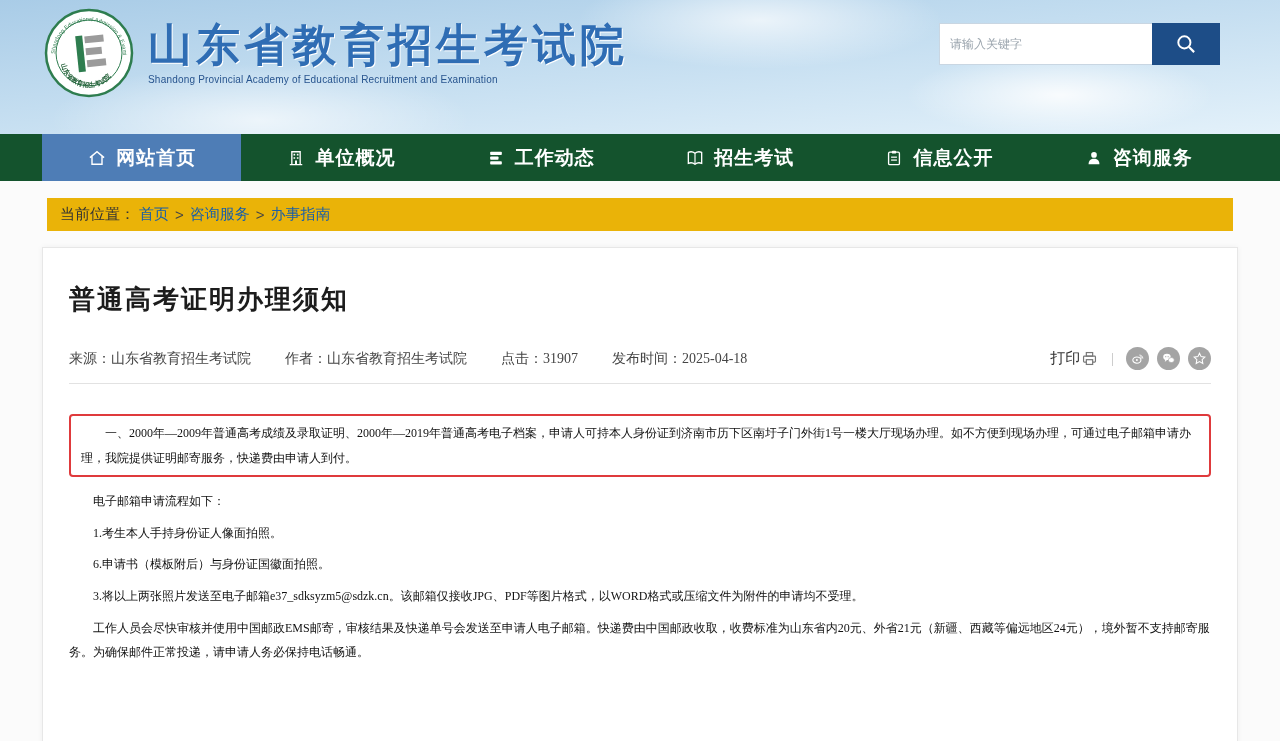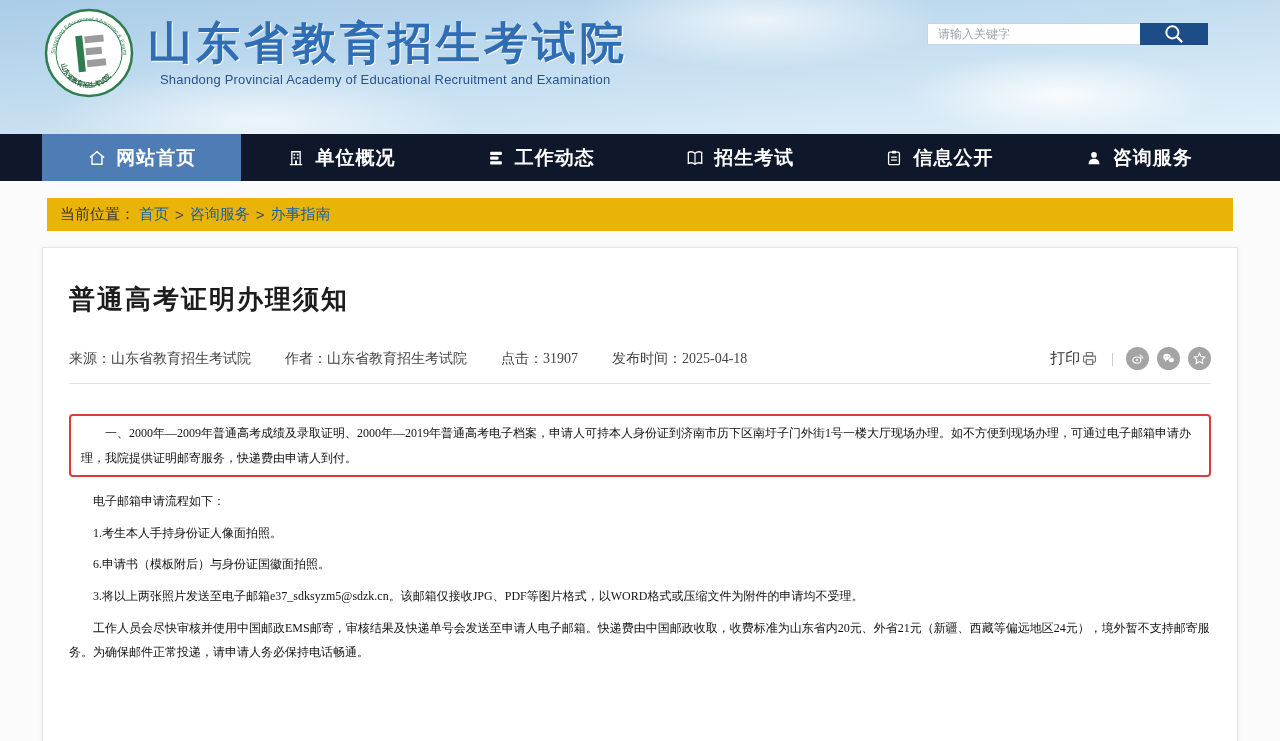--- a/index.html
+++ b/index.html
@@ -12,30 +12,30 @@
       radial-gradient(ellipse 220px 60px at 1060px 95px, rgba(255,255,255,.85), rgba(255,255,255,0) 70%),
       radial-gradient(ellipse 260px 70px at 760px 20px, rgba(255,255,255,.7), rgba(255,255,255,0) 70%),
       radial-gradient(ellipse 300px 80px at 260px 120px, rgba(255,255,255,.65), rgba(255,255,255,0) 70%),
       linear-gradient(175deg,#a9cce7 0%, #c3ddf0 45%, #e3f1fa 100%);
   }
   .brand { position:absolute; left:44px; top:8px; display:flex; align-items:center; }
   .logo { width:90px; height:90px; }
   .brand-text { margin-left:14px; }
   .site-title { font-size:44px; font-weight:bold; color:#2f6db4; letter-spacing:4px;
                 text-shadow:1px 1px 0 #fff; line-height:1.1; }
-  .site-subtitle { font-size:13px; color:#27548e; margin-top:4px; letter-spacing:.2px;margin-left:12px; }
-  .search { position:absolute; right:72px; top:23px; width:281px; height:22px; display:flex; }
+  .site-subtitle { font-size:10px; color:#27548e; margin-top:4px; letter-spacing:.2px; }
+  .search { position:absolute; right:60px; top:23px; width:281px; height:42px; display:flex; }
   .search input { flex:1; border:1px solid #c9d6e2; border-right:none; padding:0 10px;
                   font-size:12px; color:#333; outline:none; }
   .search input::placeholder { color:#9aa4ad; }
   .search-btn { width:68px; background:#1d4d87; border:none; display:flex;
                 align-items:center; justify-content:center; cursor:pointer; }
 
   
-  .nav { height:47px; background:#0f172a; display:flex; padding:0 42px; }
+  .nav { height:47px; background:#14532d; display:flex; padding:0 42px; }
   .nav-item { flex:1; display:flex; align-items:center; justify-content:center; gap:9px;
               color:#fff; font-size:19px; font-weight:bold; cursor:pointer; letter-spacing:1px; }
   .nav-item.active { background:#4e7db6; }
   .nav-item svg { display:block; }
 
   
   .crumb-wrap { margin:17px 47px 0 47px; height:33px; background:#eab308;
                 display:flex; align-items:center; padding-left:13px;
                 font-size:15px; color:#333; }
   .crumb-wrap a { color:#1a5fa8; text-decoration:none; margin:0 4px; cursor:pointer; }

